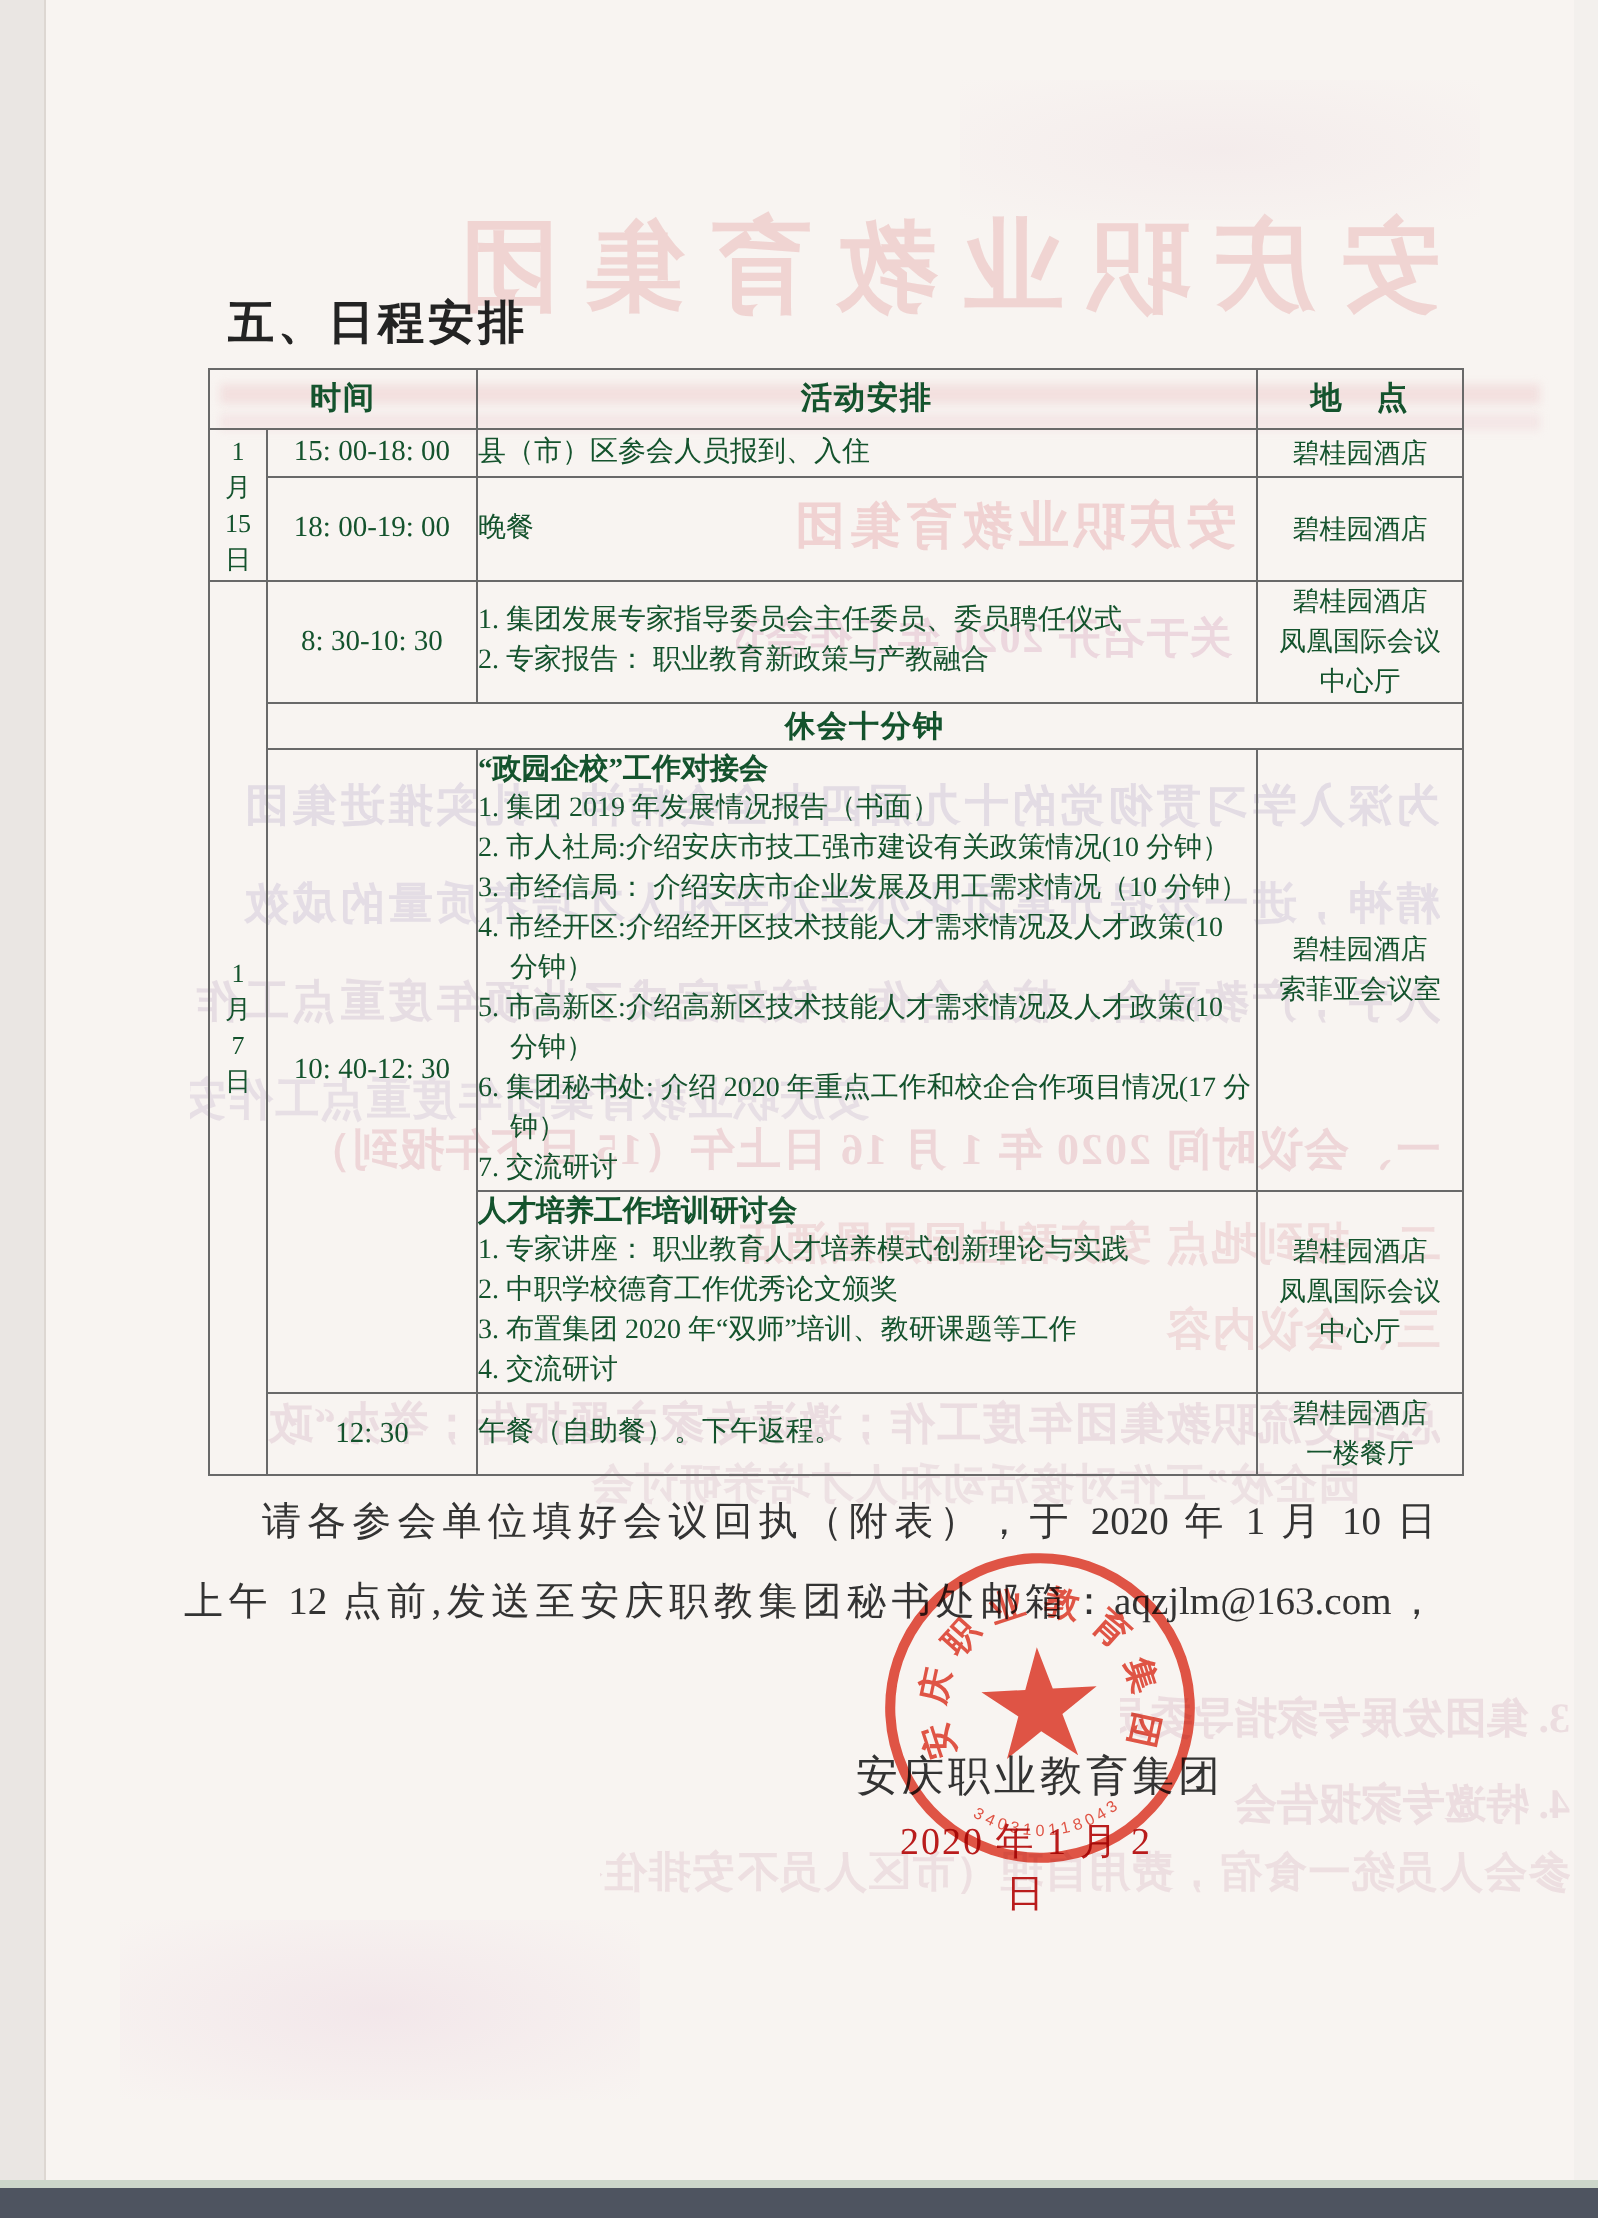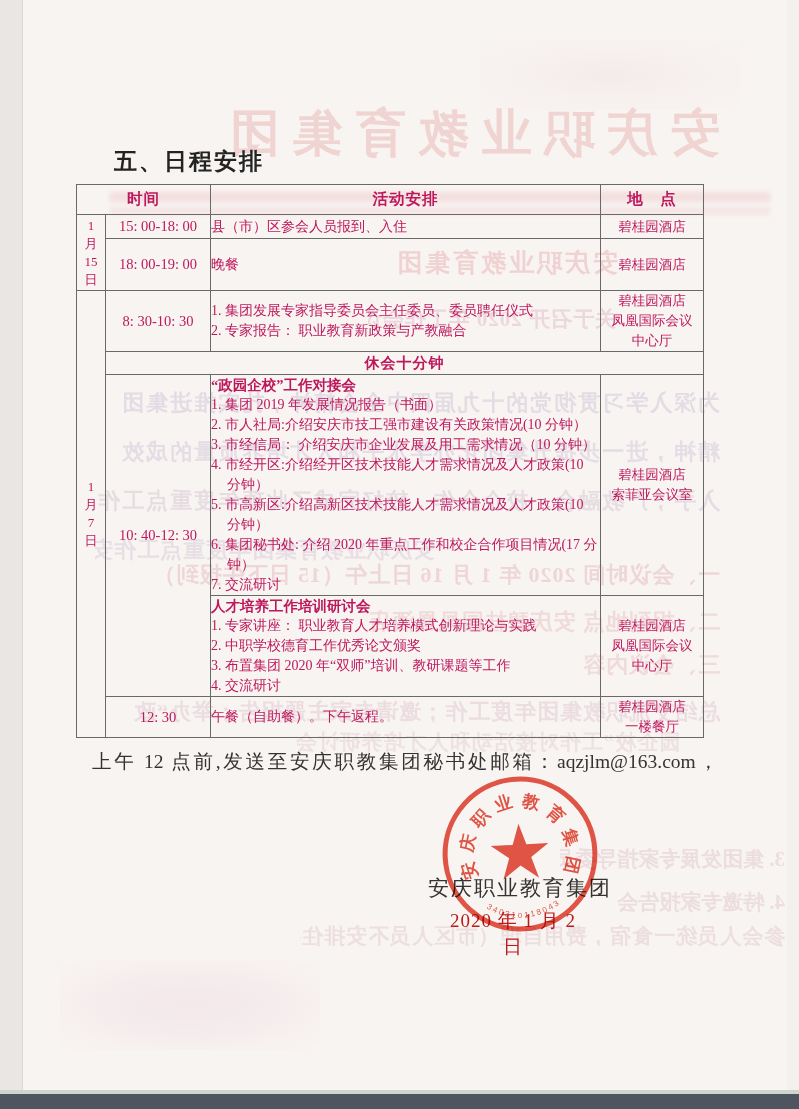--- a/index.html
+++ b/index.html
@@ -21,23 +21,23 @@
   
   .bleed{position:absolute;transform:scaleX(-1);white-space:nowrap;overflow:hidden;pointer-events:none;font-weight:bold;}
   
   .doc-title{
     position:absolute;left:114px;top:146px;
     font-family:"Liberation Sans","DejaVu Sans",sans-serif;
     font-weight:bold;font-size:23px;letter-spacing:2px;color:#232323;
   }
   
   table.sched{
-    position:absolute;left:76px;top:184px;width:627px;
+    position:absolute;left:104px;top:184px;width:627px;
     border-collapse:collapse;table-layout:fixed;
-    font-size:14px;color:#be185d;
+    font-size:14px;color:#14532d;
   }
   table.sched td{border:1px solid #696969;padding:0;overflow:hidden;}
   td.hdr{font-weight:bold;text-align:center;vertical-align:middle;font-size:15.5px;letter-spacing:1px;}
   td.datecell{text-align:center;vertical-align:middle;font-size:13px;line-height:18px;}
   td.timecell{text-align:center;vertical-align:middle;font-size:14.5px;}
   td.actcell{vertical-align:middle;padding:3px 6px 3px 14px;line-height:20px;}
   td.actlist{vertical-align:top;padding:4px 4px 2px 12px;line-height:20px;}
   td.loccell{text-align:center;vertical-align:middle;font-size:13.5px;line-height:20px;padding:0 2px;}
   td.breakcell{text-align:center;vertical-align:middle;font-weight:bold;font-size:15px;letter-spacing:1px;}
   .act-title{font-weight:bold;font-size:14.5px;}
@@ -165,20 +165,21 @@
     <td class="actcell">午餐（自助餐）。下午返程。</td>
     <td class="loccell">
       <div>碧桂园酒店</div>
       <div>一楼餐厅</div>
     </td>
   </tr>
 </tbody>
   </table>
 
 <div class="closing">
+  <div class="ln first">请各参会单位填好会议回执（附表），于 2020 年 1 月 10 日</div>
   <div class="ln">上午 12 点前,发送至安庆职教集团秘书处邮箱：aqzjlm@163.com，</div>
 </div>
 
 <div class="sig-org">安庆职业教育集团</div>
 <div class="sig-date">2020 年 1 月 2 日</div>
 
 <div class="seal">
   <svg width="168" height="168" viewBox="0 0 166 166">
     <circle cx="83" cy="83" r="74" fill="none" stroke="#e23a28" stroke-width="5" opacity="0.92"></circle>
     <polygon opacity="0.92" fill="#e23a28" points="83,53 89.8,73.7 111.5,73.7 93.9,86.6 100.6,107.3 83,94.5 65.4,107.3 72.1,86.6 54.5,73.7 76.2,73.7"></polygon>

